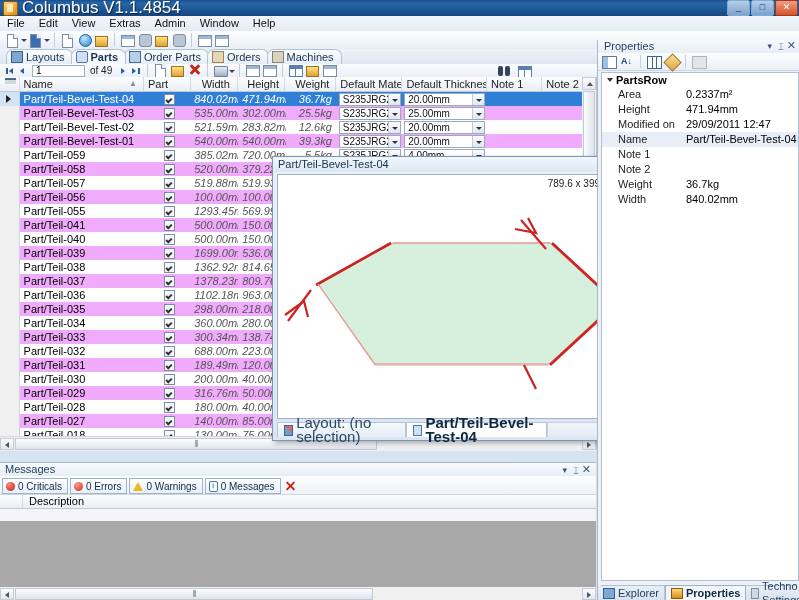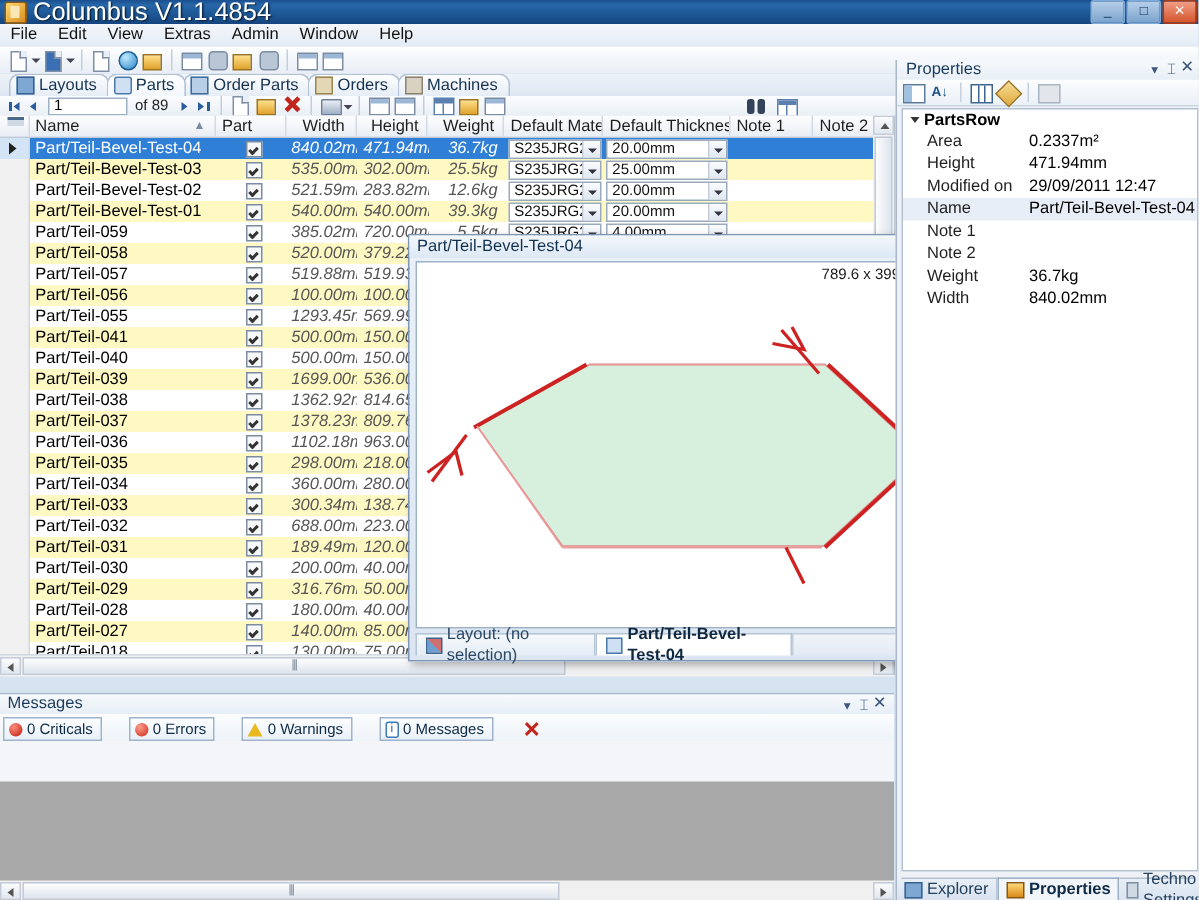--- a/index.html
+++ b/index.html
@@ -75,21 +75,21 @@
   .gridic:after{content:"";position:absolute;left:5px;top:3px;width:1px;height:7px;background:#5a80b0;}
 
   
   .doctabs{position:absolute;left:0;top:49px;width:799px;height:15px;
     background:linear-gradient(to bottom,#eef3f9,#dde6f1);border-bottom:1px solid #9bb0c8;
     display:flex;align-items:flex-end;padding-left:6px;}
   .dtab{height:14px;line-height:14px;padding:0 7px 0 4px;font-size:11px;
     background:linear-gradient(to bottom,#fdfefe,#e6edf6);
     border:1px solid #b2c2d5;border-bottom:none;border-radius:7px 7px 0 0;margin-right:-2px;
     display:flex;align-items:center;gap:3px;color:#16324f;}
-  .dtab.active{background:linear-gradient(to bottom,#ffffff,#f3f8fd);font-weight:normal;z-index:3;}
+  .dtab.active{background:linear-gradient(to bottom,#ffffff,#f3f8fd);font-weight:bold;z-index:3;}
   .dtab .ticon{width:10px;height:10px;display:inline-block;position:relative;}
   .ticon.layouts{background:#7fa7d4;border:1px solid #39618f;}
   .ticon.parts{background:#cfe0f2;border:1px solid #4b79ab;border-radius:2px;}
   .ticon.orderparts{background:#b8cfe8;border:1px solid #3f6a99;}
   .ticon.orders{background:#e4d7b6;border:1px solid #9a8450;}
   .ticon.machines{background:#d9d2c2;border:1px solid #8c8470;}
   .doctabs-right{position:absolute;right:4px;top:-6px;display:flex;gap:7px;align-items:center;
      font-size:10px;color:#33495f;}
 
   
@@ -117,21 +117,21 @@
   .gh.c-name{width:140px;}
   .gh.c-part{width:52px;}
   .gh.c-width{width:53px;}
   .gh.c-height{width:53px;}
   .gh.c-weight{width:57px;}
   .gh.c-mat{width:74px;}
   .gh.c-thick{width:95px;}
   .gh.c-n1{width:62px;}
   .gh.c-n2{width:60px;}
   .grow{display:flex;height:14px;font-size:11px;box-sizing:border-box;}
-  .grow.alt{background:#fef9c3;}
+  .grow.alt{background:#f0abfc;}
   .grow.sel{background:#2f7fd6;color:#fff;}
   .gc{box-sizing:border-box;line-height:14px;overflow:hidden;white-space:nowrap;padding-left:4px;}
   .gc.c-ind{width:22px;padding:0;border-right:1px solid #cfd6df;background:#f0f0f0;position:relative;}
   .grow.sel .gc.c-ind{background:#d3e4f6;}
   .gc.c-name{width:140px;}
   .gc.c-part{width:52px;display:flex;align-items:center;justify-content:center;}
   .gc.c-width,.gc.c-height{width:53px;text-align:right;padding-right:6px;font-style:italic;color:#555;}
   .grow.sel .gc.c-width,.grow.sel .gc.c-height,.grow.sel .gc.c-weight{color:#fff;}
   .gc.c-weight{width:57px;text-align:right;padding-right:6px;font-style:italic;color:#555;}
   .gc.c-mat{width:74px;padding:0;}
@@ -177,37 +177,37 @@
     box-shadow:2px 2px 5px rgba(0,0,0,.3);}
   .pv-title{height:15px;line-height:15px;padding-left:5px;font-size:11px;color:#12304f;
     background:linear-gradient(to bottom,#f2f7fc,#dde8f4);position:relative;}
   .pv-min{position:absolute;right:4px;top:2px;width:11px;height:11px;border:1px solid #8fa4be;
     background:linear-gradient(to bottom,#fbfdff,#e1e9f3);}
   .pv-min:after{content:"";position:absolute;left:2px;top:2px;width:5px;height:5px;border:1px solid #4a5c73;}
   .pv-canvas{position:absolute;left:4px;top:17px;width:352px;height:243px;background:#fff;
     border:1px solid #9fb1c6;overflow:hidden;}
   .pv-dims{position:absolute;right:5px;top:3px;font-size:10px;color:#1a1a1a;}
   .pv-tabs{position:absolute;left:4px;bottom:3px;height:14px;display:flex;align-items:flex-end;}
-  .pvtab{height:14px;line-height:14px;padding:0 6px;font-size:11px;display:flex;align-items:center;gap:3px;
+  .pvtab{height:14px;line-height:14px;padding:0 6px;font-size:15px;display:flex;align-items:center;gap:3px;
     background:linear-gradient(to bottom,#f6f9fc,#e4ecf5);border:1px solid #b6c5d6;border-bottom:none;
     color:#2a4763;}
   .pvtab.active{background:#fff;font-weight:bold;color:#10283f;}
   .pvtab .pvic{width:10px;height:9px;display:inline-block;}
   .pvic.lay{background:linear-gradient(45deg,#6f9fd0 50%,#d06f6f 50%);border:1px solid #3d6590;}
   .pvic.prt{background:#cfe0f2;border:1px solid #4b79ab;}
 
   
   .messages{position:absolute;left:0;top:462px;width:596px;height:138px;background:#f3f5f8;
     border-top:1px solid #a9b7c7;}
   .msg-title{height:13px;line-height:13px;font-size:11px;padding-left:5px;color:#1b3a5c;
     background:linear-gradient(to bottom,#f7fafd,#e7eef6);position:relative;}
   .msg-title .pin{position:absolute;right:17px;top:1px;font-size:10px;color:#3a567a;}
   .msg-title .dd{position:absolute;right:29px;top:1px;font-size:9px;color:#3a567a;}
   .msg-title .cl{position:absolute;right:5px;top:0px;font-size:11px;color:#3a567a;}
-  .msg-toolbar{height:16px;display:flex;align-items:center;gap:18px;padding:2px 0 0 2px;
+  .msg-toolbar{height:16px;display:flex;align-items:center;gap:2px;padding:2px 0 0 2px;
     background:linear-gradient(to bottom,#fcfdfe,#eef3f8);}
   .mbtn{height:14px;display:flex;align-items:center;gap:3px;padding:0 5px 0 3px;font-size:10px;
     border:1px solid #9fb4cc;background:linear-gradient(to bottom,#fdfeff,#e9f0f8);color:#0d2a46;}
   .badge{width:9px;height:9px;border-radius:50%;display:inline-block;}
   .badge.crit{background:radial-gradient(circle at 35% 30%,#ff8c7a,#bb1b10);}
   .badge.err{background:radial-gradient(circle at 35% 30%,#ff9c8c,#cc2a16);}
   .badge.warn{width:0;height:0;border-radius:0;border-left:5px solid transparent;
     border-right:5px solid transparent;border-bottom:9px solid #e8b921;}
   .badge.info{background:#fff;border:1px solid #3e7bb5;border-radius:2px;width:7px;height:9px;
     color:#1b5e9a;font-size:8px;text-align:center;line-height:8px;}
@@ -363,21 +363,21 @@
 
   <div class="navbar">
     <div class="navbtn">
       <span class="bar" style="left:3px"></span>
         <span class="tri left" style="left:6px"></span>
     </div>
     <div class="navbtn">
         <span class="tri left"></span>
       </div>
     <div class="recbox">1</div>
-    <span class="ofcount">of 89</span>
+    <span class="ofcount">of 49</span>
     <div class="navbtn">
         <span class="tri right"></span>
       </div>
     <div class="navbtn">
       <span class="tri right" style="left:2px"></span>
         <span class="bar" style="left:8px"></span>
     </div>
     <div class="tbsep"></div>
     <div class="tbi">
         <span class="ic doc" style="top:1px"></span>
@@ -932,20 +932,24 @@
       <div class="mbtn">
         <span class="badge warn"></span>
         <span>0 Warnings</span>
       </div>
       <div class="mbtn">
         <span class="badge info">i</span>
         <span>0 Messages</span>
       </div>
       <div class="msg-x"></div>
     </div>
+    <div class="msg-head">
+      <div class="mh0"></div>
+      <div class="mh1">Description</div>
+    </div>
     <div class="msg-body"></div>
     <div class="msg-hscroll">
       <div class="hsb-arrow l"></div>
       <div class="hsb-thumb" style="width:358px;margin-left:1px;"></div>
       <div style="flex:1"></div>
       <div class="hsb-arrow r"></div>
     </div>
   </div>
 
   <div class="props">

